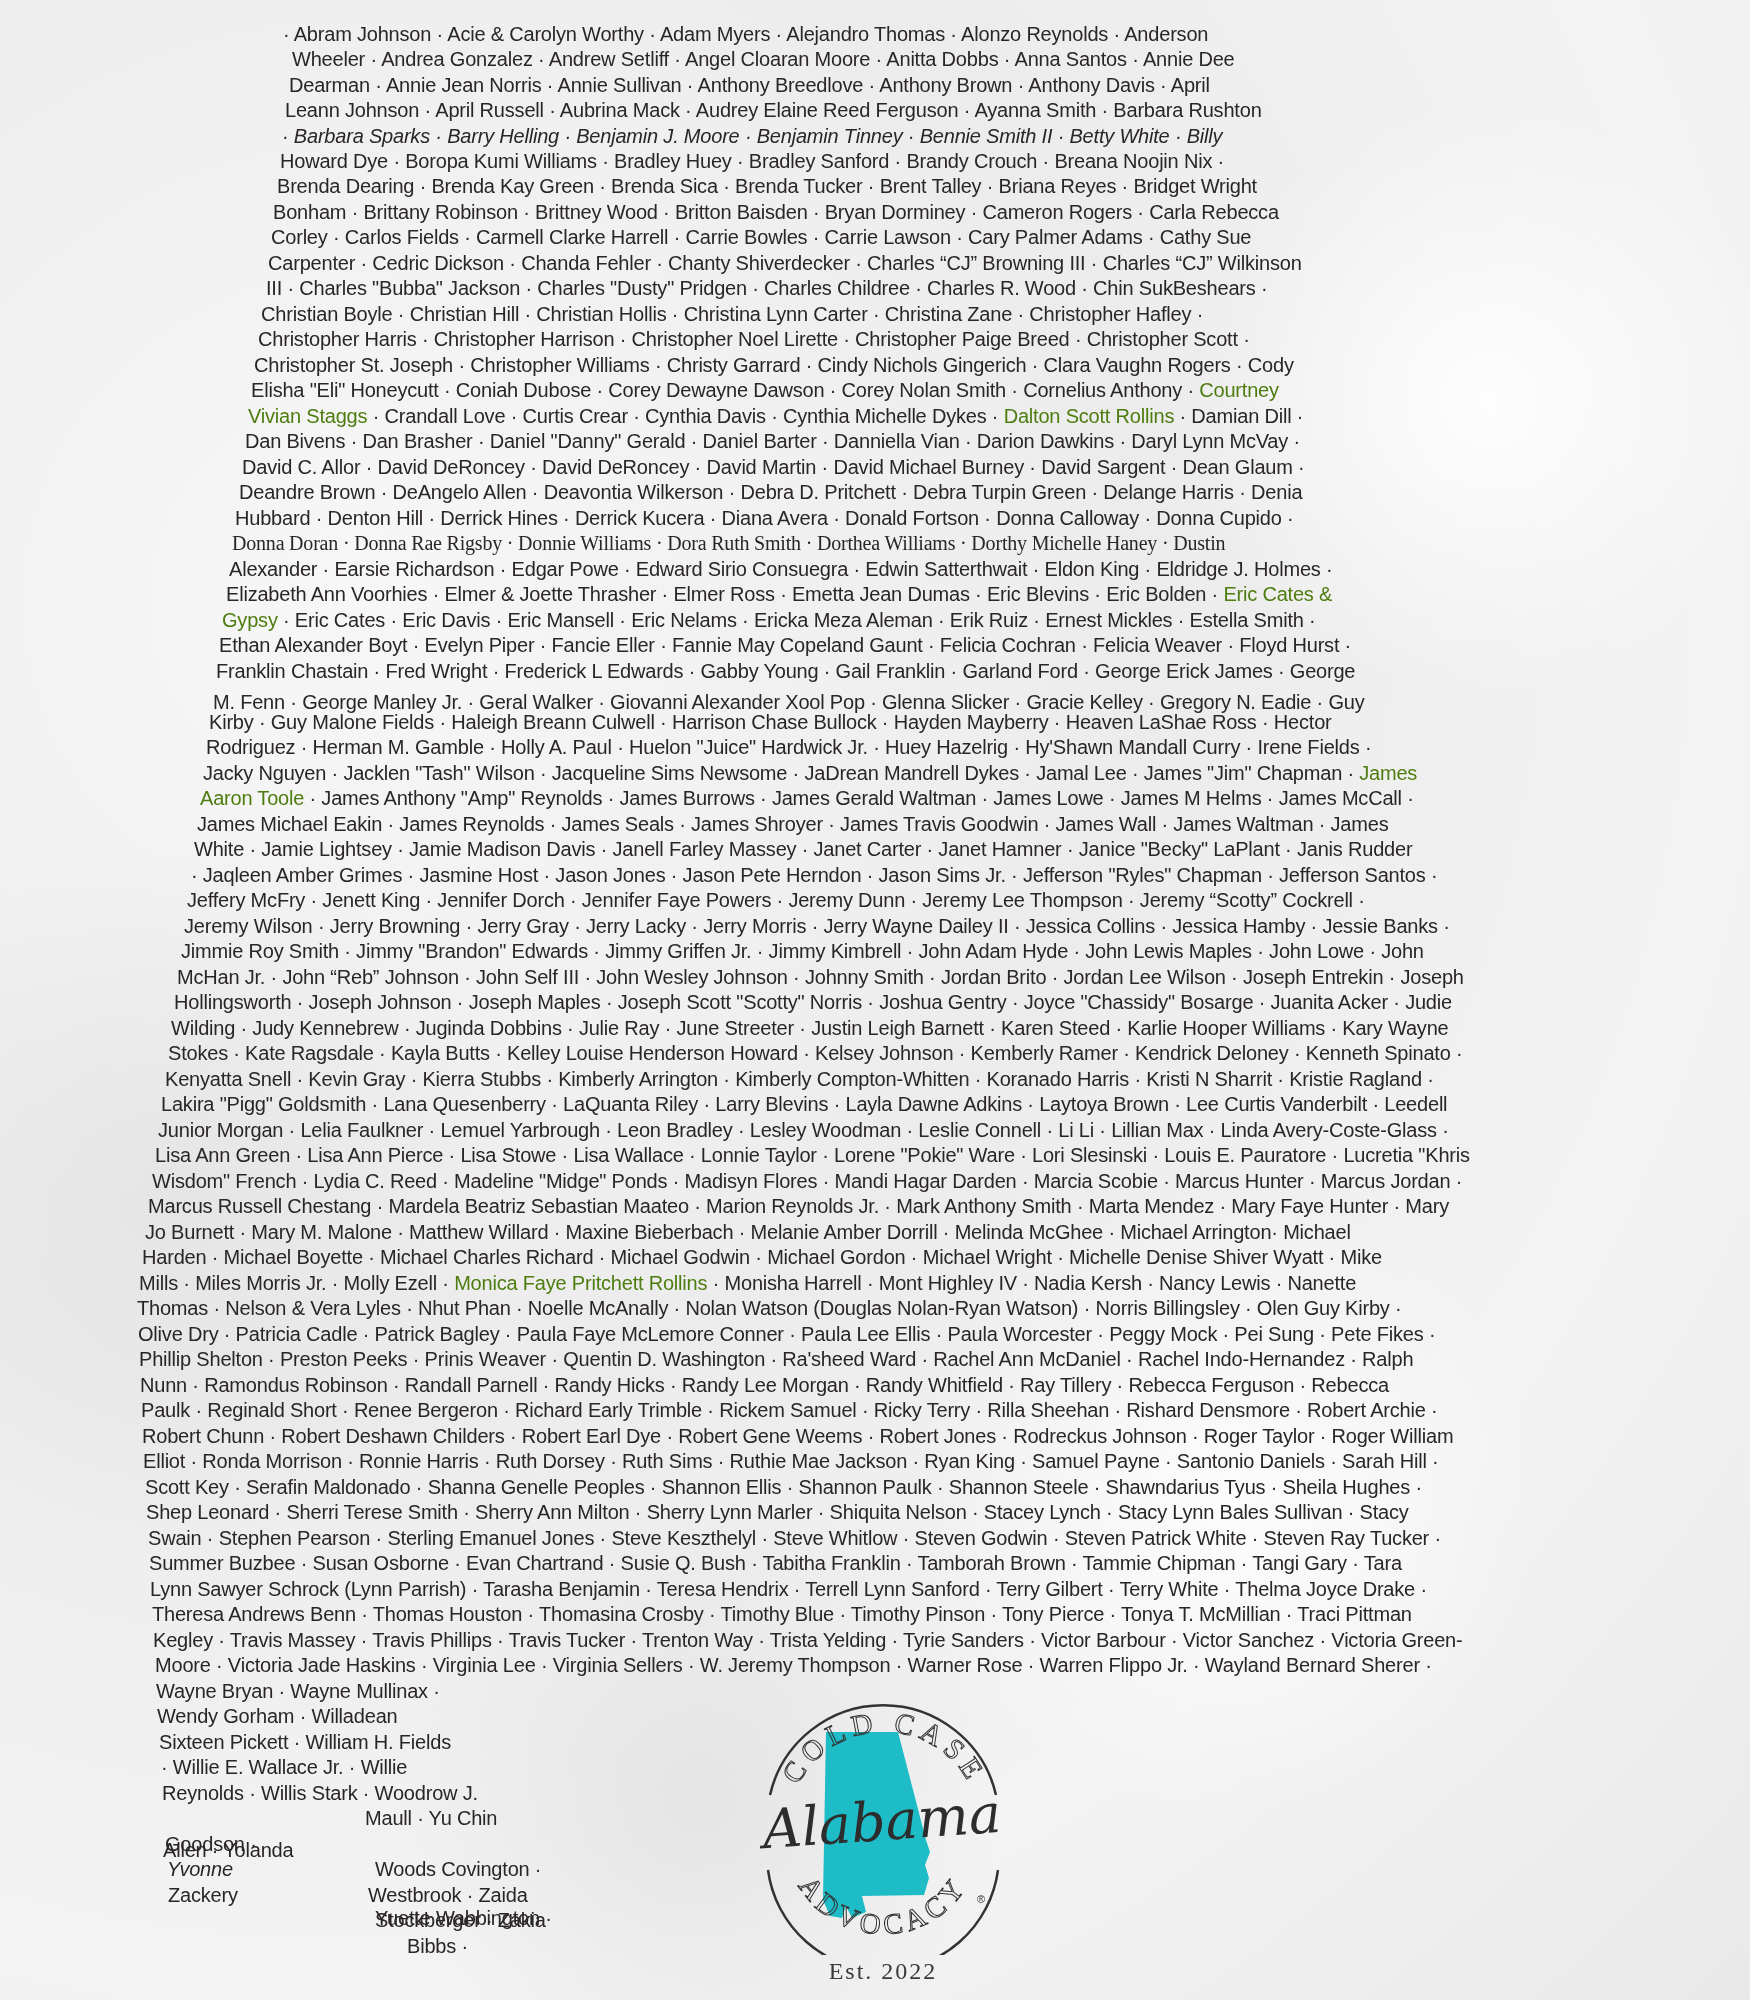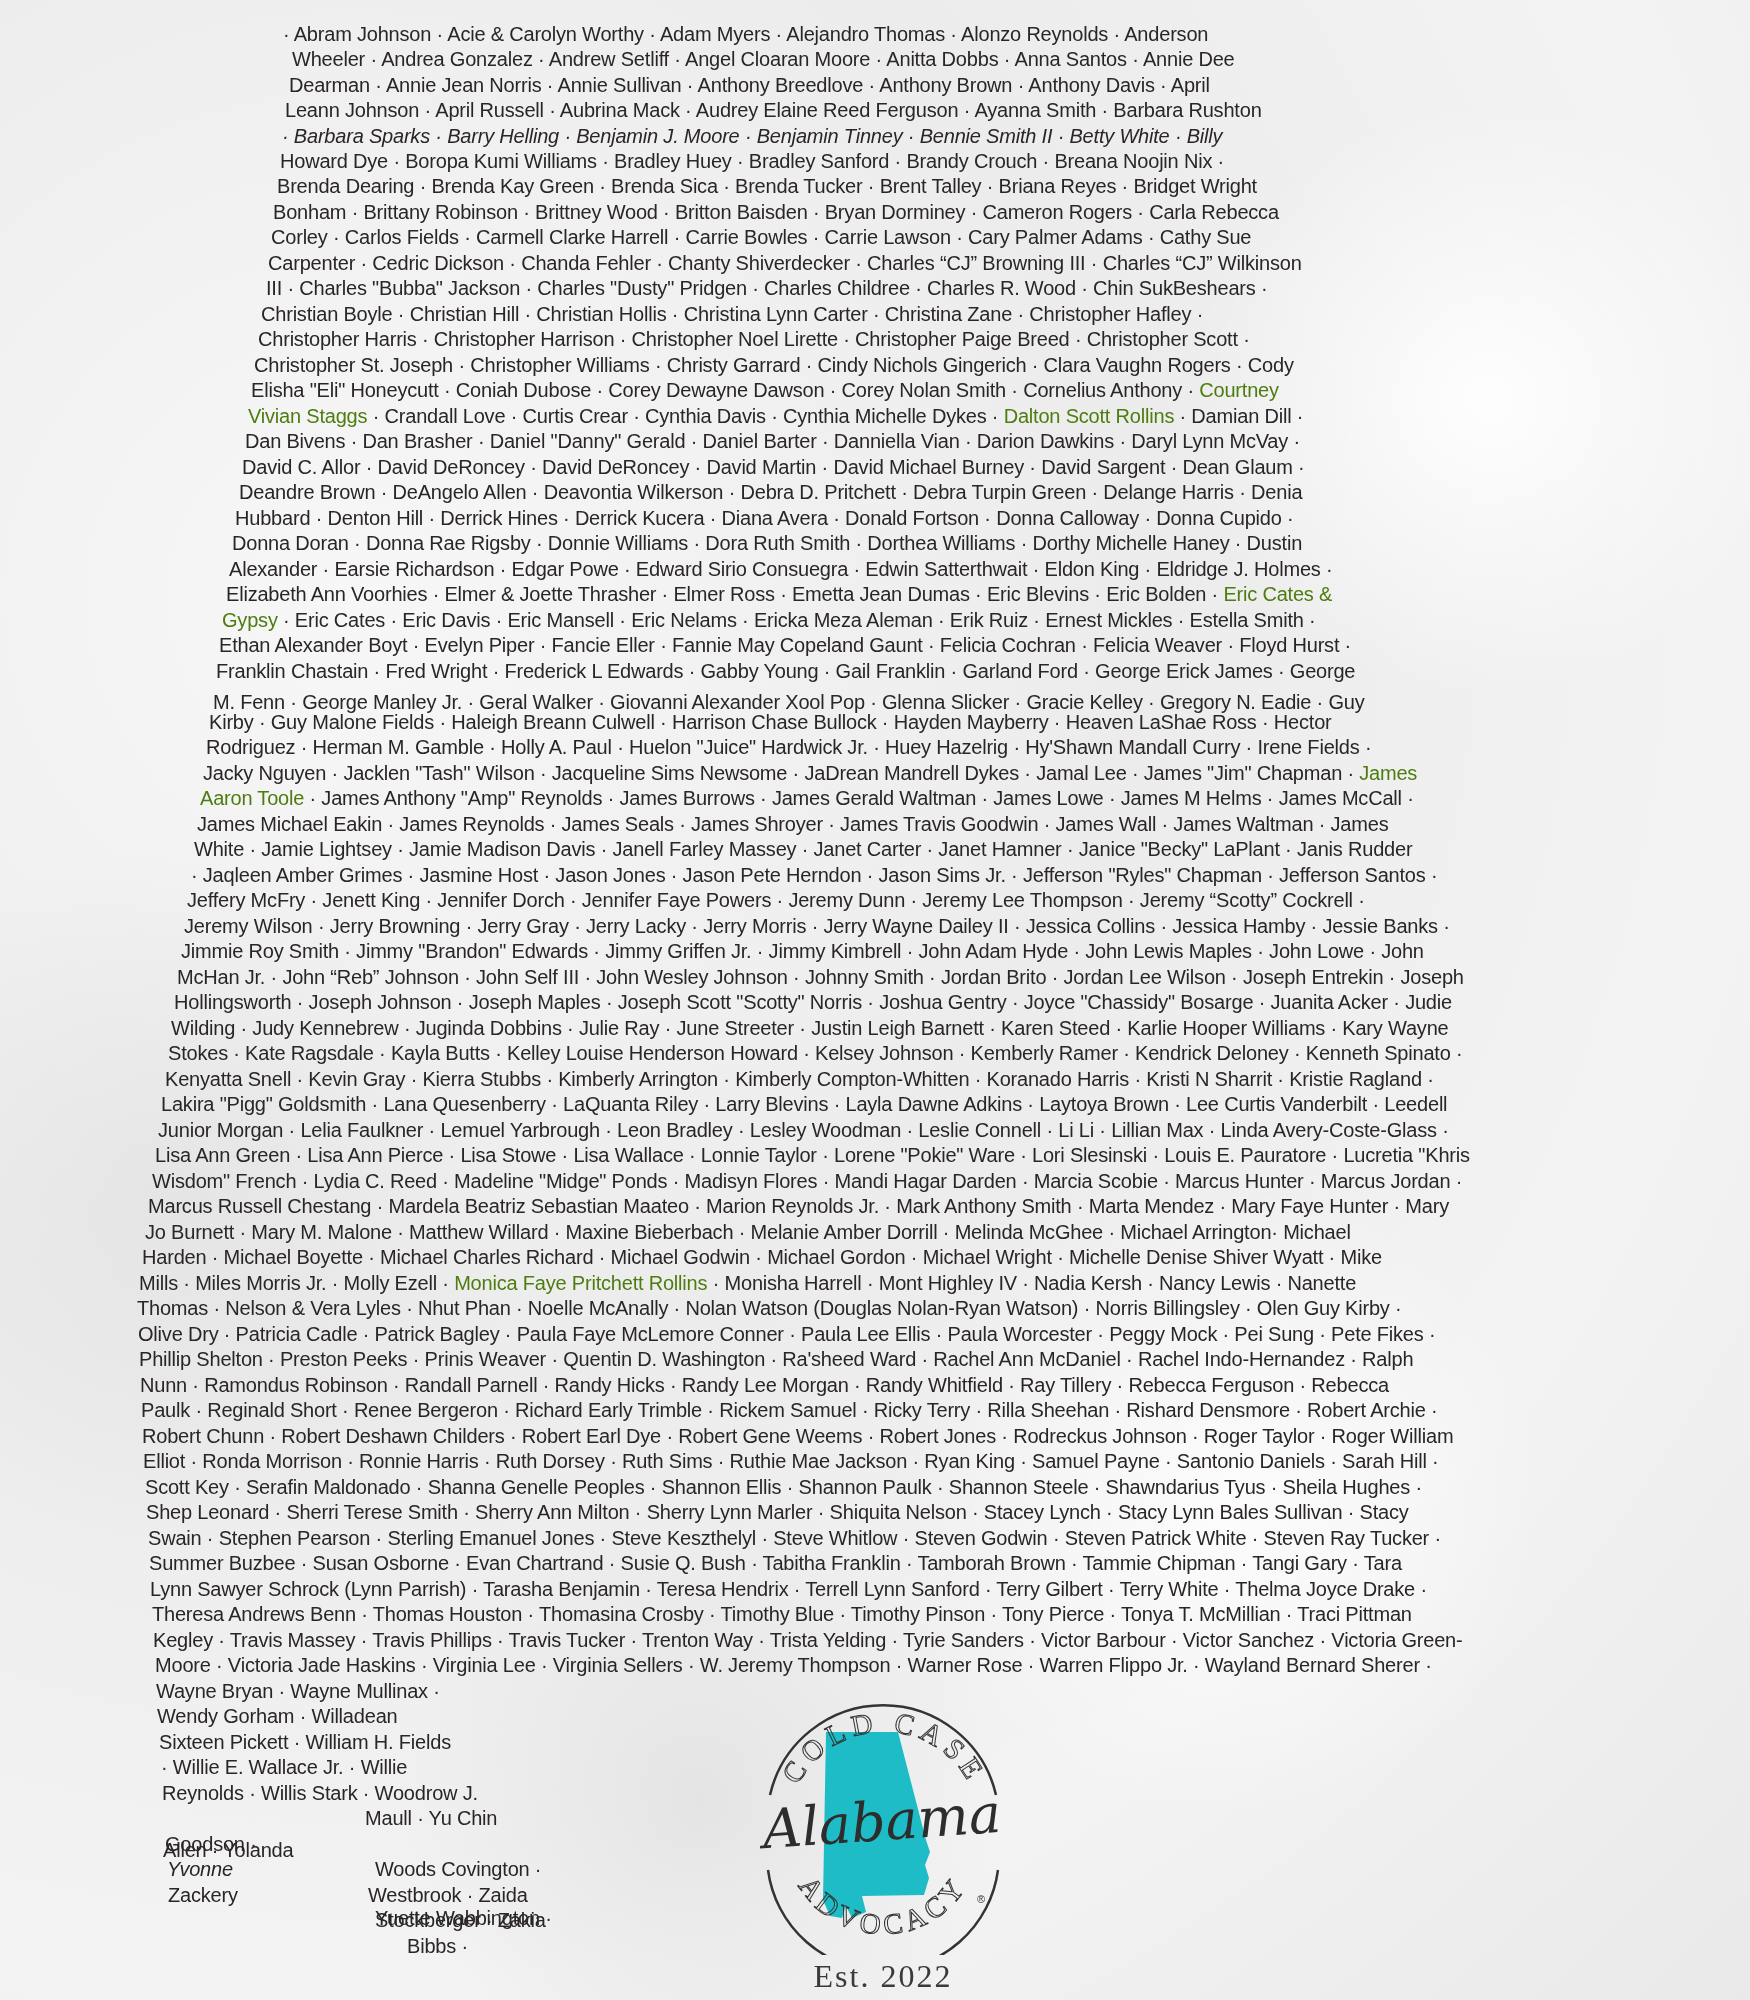--- a/index.html
+++ b/index.html
@@ -19,21 +19,21 @@
     pointer-events: none;
   }
   .lines { position: absolute; left: 0; top: 22px; width: 1750px; }
   .line {
     position: absolute; white-space: nowrap;
     font-size: 20px; line-height: 25.4px; letter-spacing: -0.2px;
   }
   .hl { color: #4d7c0f; }
   .logo { position: absolute; left: 748px; top: 1700px; width: 270px; height: 290px; }
   .est { position: absolute; left: 0; width: 270px; top: 258px; text-align: center;
-         font-family: "Liberation Serif", serif; font-size: 32px; letter-spacing: 2px; color: #3a3a3a; }
+         font-family: "Liberation Serif", serif; font-size: 24px; letter-spacing: 2px; color: #3a3a3a; }
 </style>
 </head>
 <body>
 <div class="bg-tex"></div>
 
 <div class="lines" id="memorial-lines">
     <div class="line" style="left: 283px; top: 0px;"><span>· Abram Johnson · Acie &amp; Carolyn Worthy · Adam Myers · Alejandro Thomas · Alonzo Reynolds · Anderson</span></div>
     <div class="line" style="left: 292px; top: 25px; text-align: center;"><span>Wheeler · Andrea Gonzalez · Andrew Setliff · Angel Cloaran Moore · Anitta Dobbs · Anna Santos · Annie Dee</span></div>
     <div class="line" style="left: 289px; top: 51px;"><span>Dearman · Annie Jean Norris · Annie Sullivan · Anthony Breedlove · Anthony Brown · Anthony Davis · April</span></div>
     <div class="line" style="left: 285px; top: 76px;"><span>Leann Johnson · April Russell · Aubrina Mack · Audrey Elaine Reed Ferguson · Ayanna Smith · Barbara Rushton</span></div>
@@ -46,21 +46,21 @@
     <div class="line" style="left: 266px; top: 254px;"><span>III · Charles "Bubba" Jackson · Charles "Dusty" Pridgen · Charles Childree · Charles R. Wood · Chin SukBeshears ·</span></div>
     <div class="line" style="left: 261px; top: 280px;"><span>Christian Boyle · Christian Hill · Christian Hollis · Christina Lynn Carter · Christina Zane · Christopher Hafley ·</span></div>
     <div class="line" style="left: 258px; top: 305px;"><span>Christopher Harris · Christopher Harrison · Christopher Noel Lirette · Christopher Paige Breed · Christopher Scott ·</span></div>
     <div class="line" style="left: 254px; top: 331px;"><span>Christopher St. Joseph · Christopher Williams · Christy Garrard · Cindy Nichols Gingerich · Clara Vaughn Rogers · Cody</span></div>
     <div class="line" style="left: 251px; top: 356px;"><span>Elisha "Eli" Honeycutt · Coniah Dubose · Corey Dewayne Dawson · Corey Nolan Smith · Cornelius Anthony · </span><span class="hl">Courtney</span></div>
     <div class="line" style="left: 248px; top: 382px;"><span class="hl">Vivian Staggs</span><span> · Crandall Love · Curtis Crear · Cynthia Davis · Cynthia Michelle Dykes · </span><span class="hl">Dalton Scott Rollins</span><span> · Damian Dill ·</span></div>
     <div class="line" style="left: 245px; top: 407px;"><span>Dan Bivens · Dan Brasher · Daniel "Danny" Gerald · Daniel Barter · Danniella Vian · Darion Dawkins · Daryl Lynn McVay ·</span></div>
     <div class="line" style="left: 242px; top: 433px;"><span>David C. Allor · David DeRoncey · David DeRoncey · David Martin · David Michael Burney · David Sargent · Dean Glaum ·</span></div>
     <div class="line" style="left: 239px; top: 458px;"><span>Deandre Brown · DeAngelo Allen · Deavontia Wilkerson · Debra D. Pritchett · Debra Turpin Green · Delange Harris · Denia</span></div>
     <div class="line" style="left: 235px; top: 484px;"><span>Hubbard · Denton Hill · Derrick Hines · Derrick Kucera · Diana Avera · Donald Fortson · Donna Calloway · Donna Cupido ·</span></div>
-    <div class="line" style="left: 232px; top: 509px;"><span>Donna Doran · Donna Rae Rigsby · Donnie Williams · Dora Ruth Smith · Dorthea Williams · Dorthy Michelle Haney · Dustin</span></div>
+    <div class="line" style="left: 232px; top: 509px; font-family: Liberation Serif, serif;"><span>Donna Doran · Donna Rae Rigsby · Donnie Williams · Dora Ruth Smith · Dorthea Williams · Dorthy Michelle Haney · Dustin</span></div>
     <div class="line" style="left: 229px; top: 535px;"><span>Alexander · Earsie Richardson · Edgar Powe · Edward Sirio Consuegra · Edwin Satterthwait · Eldon King · Eldridge J. Holmes ·</span></div>
     <div class="line" style="left: 226px; top: 560px;"><span>Elizabeth Ann Voorhies · Elmer &amp; Joette Thrasher · Elmer Ross · Emetta Jean Dumas · Eric Blevins · Eric Bolden · </span><span class="hl">Eric Cates &amp;</span></div>
     <div class="line" style="left: 222px; top: 586px;"><span class="hl">Gypsy</span><span> · Eric Cates · Eric Davis · Eric Mansell · Eric Nelams · Ericka Meza Aleman · Erik Ruiz · Ernest Mickles · Estella Smith ·</span></div>
     <div class="line" style="left: 219px; top: 611px;"><span>Ethan Alexander Boyt · Evelyn Piper · Fancie Eller · Fannie May Copeland Gaunt · Felicia Cochran · Felicia Weaver · Floyd Hurst ·</span></div>
     <div class="line" style="left: 216px; top: 637px;"><span>Franklin Chastain · Fred Wright · Frederick L Edwards · Gabby Young · Gail Franklin · Garland Ford · George Erick James · George</span></div>
     <div class="line" style="left: 213px; top: 668px;"><span>M. Fenn · George Manley Jr. · Geral Walker · Giovanni Alexander Xool Pop · Glenna Slicker · Gracie Kelley · Gregory N. Eadie · Guy</span></div>
     <div class="line" style="left: 209px; top: 688px;"><span>Kirby · Guy Malone Fields · Haleigh Breann Culwell · Harrison Chase Bullock · Hayden Mayberry · Heaven LaShae Ross · Hector</span></div>
     <div class="line" style="left: 206px; top: 713px;"><span>Rodriguez · Herman M. Gamble · Holly A. Paul · Huelon "Juice" Hardwick Jr. · Huey Hazelrig · Hy'Shawn Mandall Curry · Irene Fields ·</span></div>
     <div class="line" style="left: 203px; top: 739px;"><span>Jacky Nguyen · Jacklen "Tash" Wilson · Jacqueline Sims Newsome · JaDrean Mandrell Dykes · Jamal Lee · James "Jim" Chapman · </span><span class="hl">James</span></div>
     <div class="line" style="left: 200px; top: 764px;"><span class="hl">Aaron Toole</span><span> · James Anthony "Amp" Reynolds · James Burrows · James Gerald Waltman · James Lowe · James M Helms · James McCall ·</span></div>

